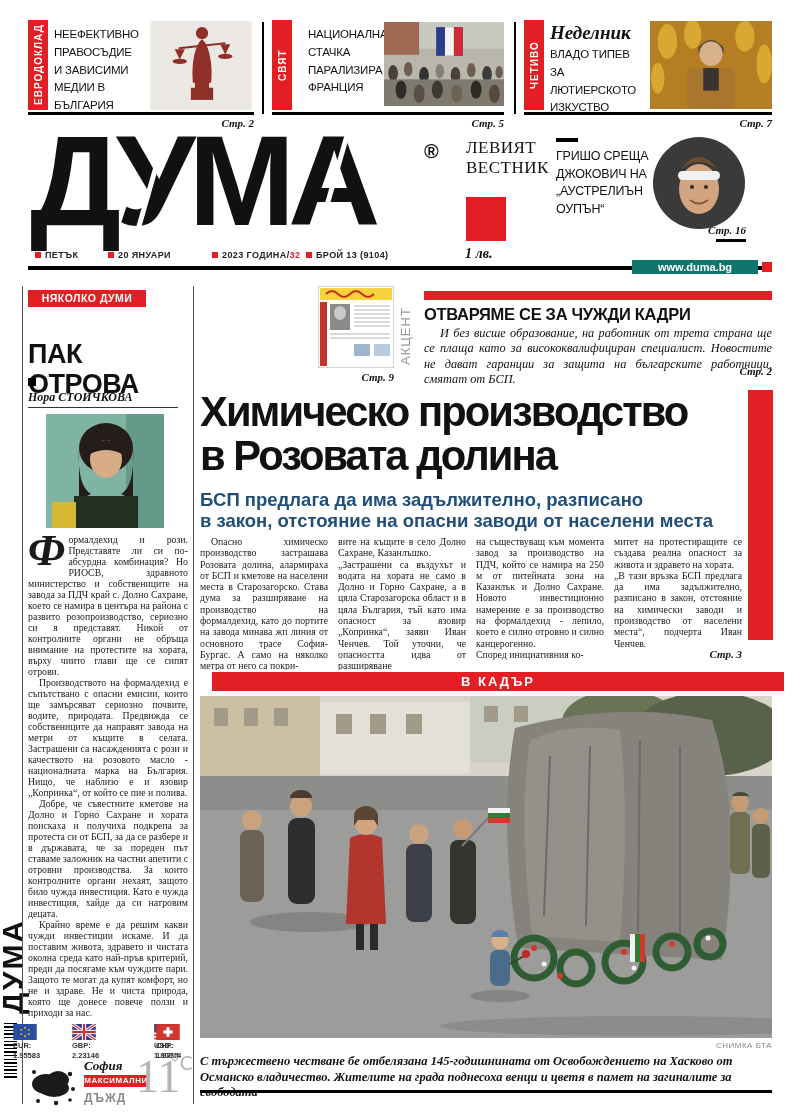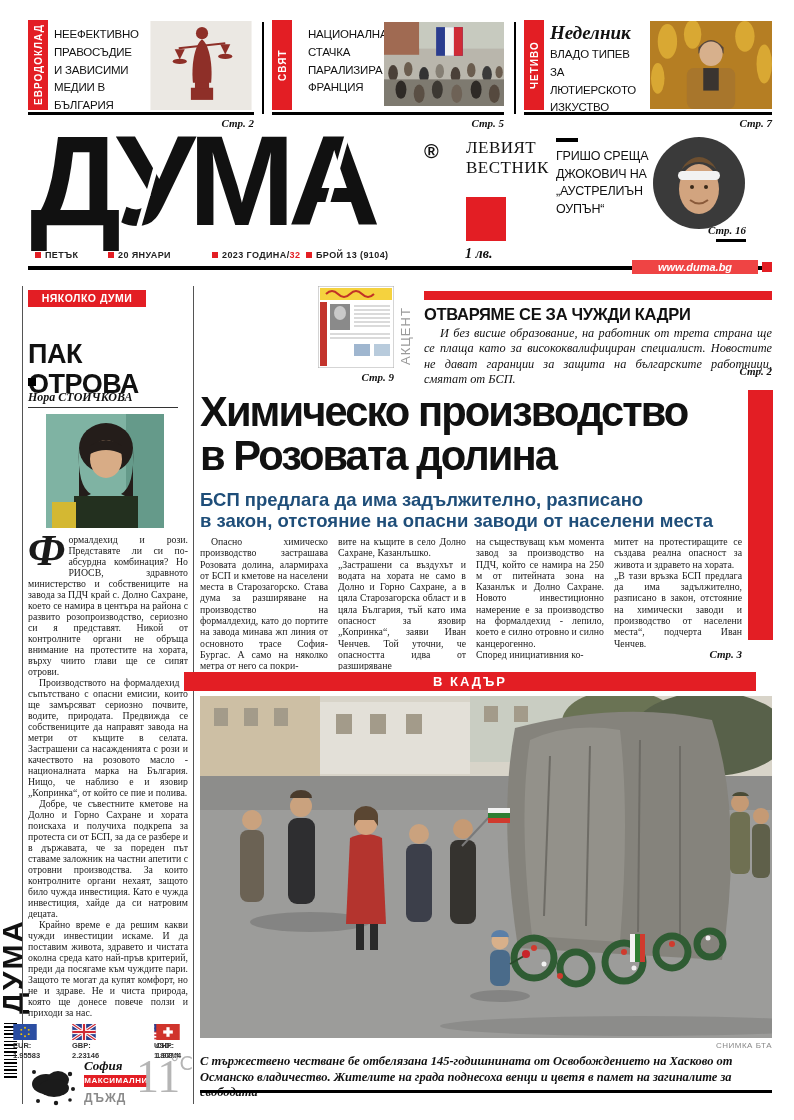--- a/index.html
+++ b/index.html
@@ -167,21 +167,21 @@
       <span class="dl-sq"></span>
       <span>2023 ГОДИНА/</span>
       <span style="color:#e31e24;">32</span>
     </div>
   <div class="abs dl-item" style="left:306px;top:250px;">
       <span class="dl-sq"></span>
       <span>БРОЙ 13 (9104)</span>
     </div>
   <div class="abs serif" style="left:465px;top:246px;font-weight:bold;font-style:italic;font-size:14px;">1 лв.</div>
   <div class="abs rule" style="left:28px;top:266px;width:744px;height:4px;"></div>
-  <div class="abs" style="left:632px;top:260px;width:126px;height:14px;background:#ef4444;color:#fff;font-weight:bold;font-style:italic;font-size:11px;text-align:center;line-height:14px;">www.duma.bg</div>
+  <div class="abs" style="left:632px;top:260px;width:126px;height:14px;background:#0f766e;color:#fff;font-weight:bold;font-size:11px;text-align:center;line-height:14px;">www.duma.bg</div>
   <div class="abs redbar" style="left:762px;top:262px;width:10px;height:10px;"></div>
 
   <div class="abs" style="left:-4px;top:896px;width:26px;height:118px;writing-mode:vertical-rl;transform:rotate(180deg);font-weight:bold;font-size:30px;letter-spacing:2px;">ДУМА</div>
   <div class="abs" style="left:4px;top:1020px;width:13px;height:58px;background:repeating-linear-gradient(0deg,#000 0 1.5px,#fff 1.5px 3.6px);"></div>
 
   <div class="abs rule" style="left:22px;top:286px;width:1px;height:818px;background:#555;"></div>
   <div class="abs redbar" style="left:28px;top:290px;width:118px;height:17px;color:#fff;font-weight:bold;font-size:10.5px;line-height:17px;text-align:center;letter-spacing:0.5px;">НЯКОЛКО ДУМИ</div>
   <div class="abs pre" style="left:28px;top:312px;width:160px;font-weight:bold;font-size:27px;line-height:1.1;letter-spacing:-0.5px;margin-top:28px;">ПАК
 ОТРОВА</div>
   <div class="abs rule" style="left:28px;top:378px;width:8px;height:8px;"></div>
@@ -323,21 +323,21 @@
 
   <div class="abs maincol colclip" style="left:200px;top:536px;width:128px;height:134px;text-indent:11px;">Опасно химическо производство застрашава Розовата долина, алармираха от БСП и кметове на населени места в Старозагорско. Става дума за разширяване на производство на формалдехид, като до портите на завода минава жп линия от основното трасе София-Бургас. А само на няколко метра от него са покри-</div>
   <div class="abs maincol colclip" style="left:338px;top:536px;width:128px;height:134px;">вите на къщите в село Долно Сахране, Казанлъшко.
 „Застрашени са въздухът и водата на хората не само в Долно и Горно Сахране, а в цяла Старозагорска област и в цяла България, тъй като има опасност за язовир „Копринка“, заяви Иван Ченчев. Той уточни, че опасността идва от разширяване</div>
   <div class="abs maincol colclip" style="left:476px;top:536px;width:128px;height:134px;">на съществуващ към момента завод за производство на ПДЧ, който се намира на 250 м от питейната зона на Казанлък и Долно Сахране. Новото инвестиционно намерение е за производство на формалдехид - лепило, което е силно отровно и силно канцерогенно.
 Според инициативния ко-</div>
   <div class="abs maincol colclip" style="left:614px;top:536px;width:128px;height:112px;">митет на протестиращите се създава реална опасност за живота и здравето на хората.
 „В тази връзка БСП предлага да има задължително, разписано в закон, отстояние на химически заводи и производство от населени места“, подчерта Иван Ченчев.</div>
   <div class="abs pageref" style="left:614px;top:648px;width:128px;">Стр. 3</div>
 
-  <div class="abs redbar" style="left:184px;top:672px;width:572px;height:19px;color:#fff;font-weight:bold;font-size:13px;line-height:19px;text-align:center;letter-spacing:2px;">В КАДЪР</div>
+  <div class="abs redbar" style="left:212px;top:672px;width:572px;height:19px;color:#fff;font-weight:bold;font-size:13px;line-height:19px;text-align:center;letter-spacing:2px;">В КАДЪР</div>
 
   <div class="abs" style="left:200px;top:696px;">
     <svg width="572" height="342" viewBox="0 0 572 342" preserveAspectRatio="none">
       <rect width="572" height="80" fill="#d8d4c9"></rect>
       <rect x="0" y="0" width="120" height="80" fill="#cdbfa4"></rect>
       <rect x="120" y="6" width="150" height="72" fill="#e3e0d8"></rect>
       <rect x="270" y="0" width="110" height="66" fill="#c9cdc2"></rect>
       <g fill="#a39b8a">
           <rect x="14" y="12" width="14" height="18"></rect>
           <rect x="44" y="12" width="14" height="18"></rect>

